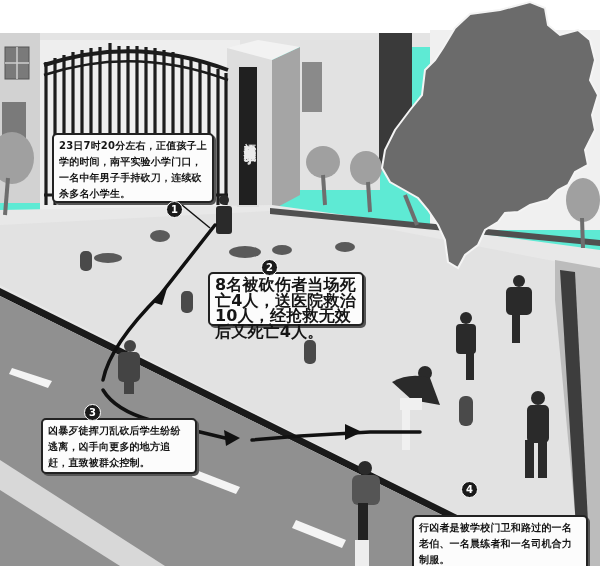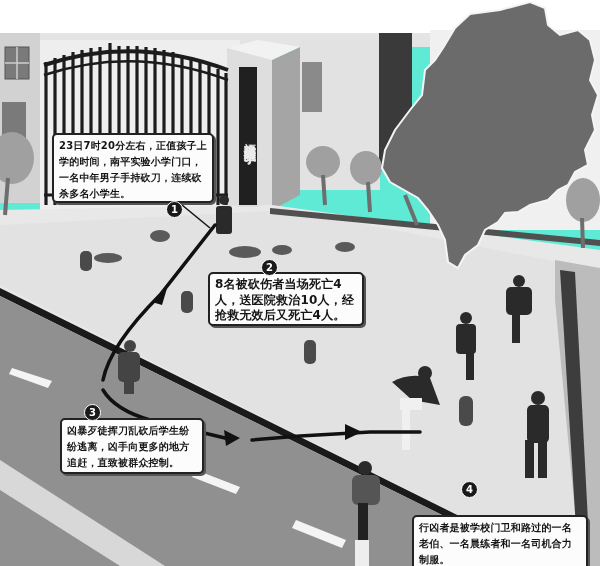--- a/index.html
+++ b/index.html
@@ -187,26 +187,26 @@
     <g stroke="#111" stroke-width="1.5">
       <line x1="182" y1="205" x2="210" y2="228"></line>
     </g>
   </svg>
 
   <div class="callout" style="left:52px; top:133px; width:162px; height:70px; font-size:10px; line-height:16px;">
     <span>23日7时20分左右，正值孩子上学的时间，南平实验小学门口，一名中年男子手持砍刀，连续砍杀多名小学生。</span>
   </div>
   <div class="badge" style="left:166px; top:201px;">1</div>
 
-  <div class="callout" style="left:208px; top:272px; width:156px; height:54px; font-size:12px; line-height:15.5px;">
+  <div class="callout" style="left:208px; top:272px; width:156px; height:54px; font-size:16px; line-height:15.5px;">
     <span>8名被砍伤者当场死亡4人，送医院救治10人，经抢救无效后又死亡4人。</span>
   </div>
   <div class="badge" style="left:261px; top:259px;">2</div>
 
-  <div class="callout" style="left:60px; top:418px; width:144px; height:56px; font-size:10px; line-height:16px;">
+  <div class="callout" style="left:41px; top:418px; width:156px; height:56px; font-size:10px; line-height:16px;">
     <span>凶暴歹徒挥刀乱砍后学生纷纷逃离，凶手向更多的地方追赶，直致被群众控制。</span>
   </div>
   <div class="badge" style="left:84px; top:404px;">3</div>
 
   <div class="callout" style="left:412px; top:515px; width:176px; height:56px; font-size:10px; line-height:16px;">
     <span>行凶者是被学校门卫和路过的一名老伯、一名晨练者和一名司机合力制服。</span>
   </div>
   <div class="badge" style="left:461px; top:481px;">4</div>
 
 </div>

